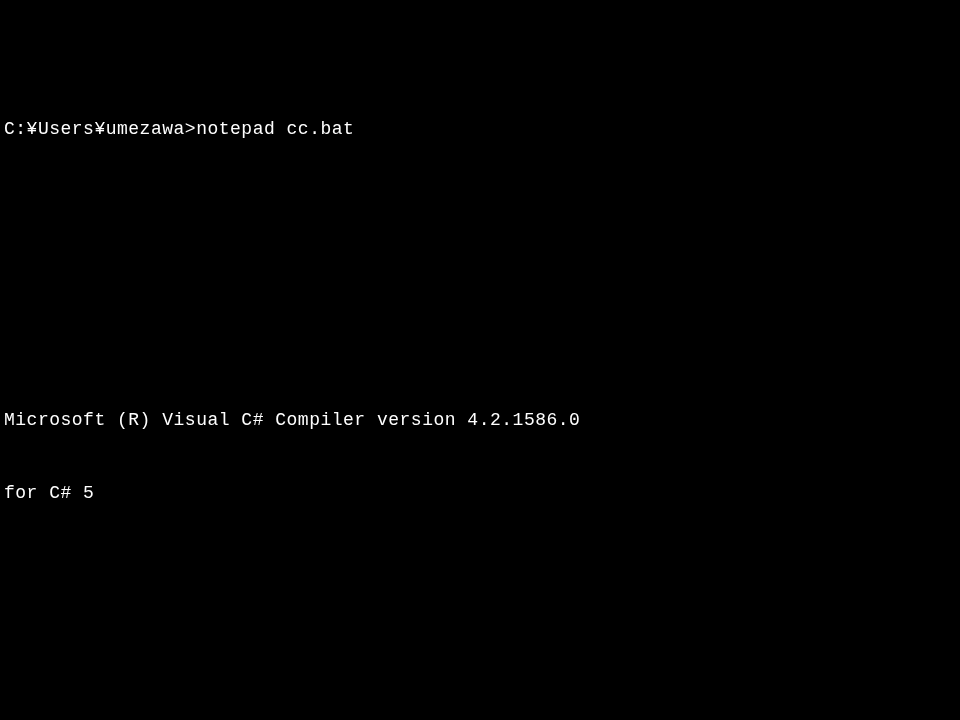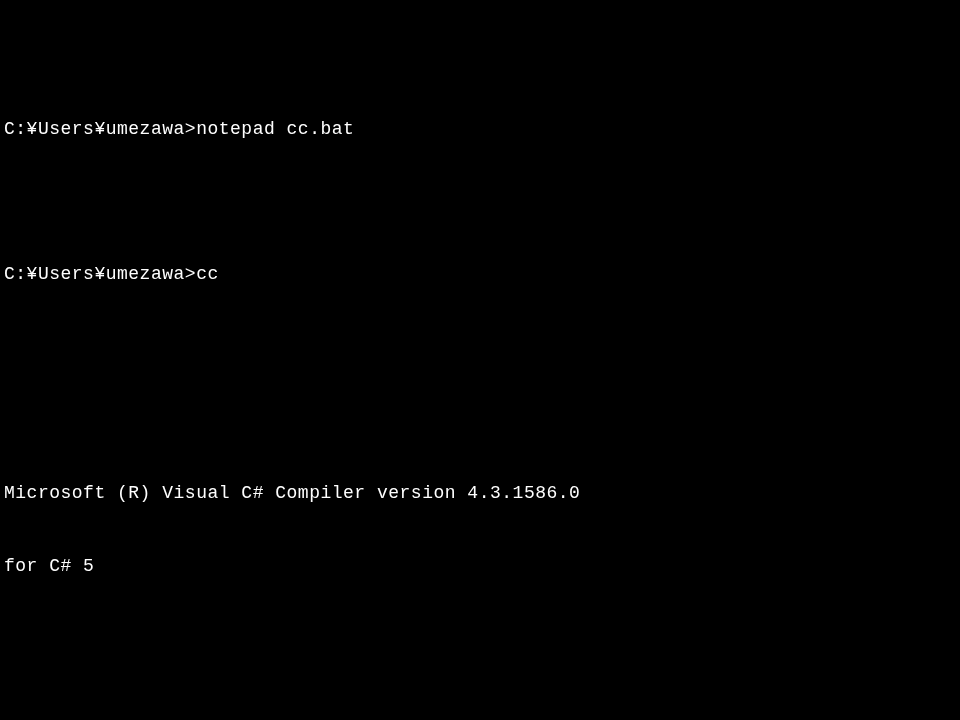--- a/index.html
+++ b/index.html
@@ -34,24 +34,23 @@
     .blank {
       height: 1.35em;
     }
   </style>
 </head>
 <body>
 
 <div class="terminal">
   <span class="line">C:¥Users¥umezawa&gt;notepad cc.bat</span>
   <div class="blank"></div>
-  <span class="line">C:¥Users¥umezawa&gt;cc</span>
   <div class="blank"></div>
   <div class="blank"></div>
-  <span class="line">Microsoft (R) Visual C# Compiler version 4.3.1586.0</span>
+  <span class="line">Microsoft (R) Visual C# Compiler version 4.2.1586.0</span>
   <span class="line">for C# 5</span>
   
   
   
   
   
   
   
   
   

